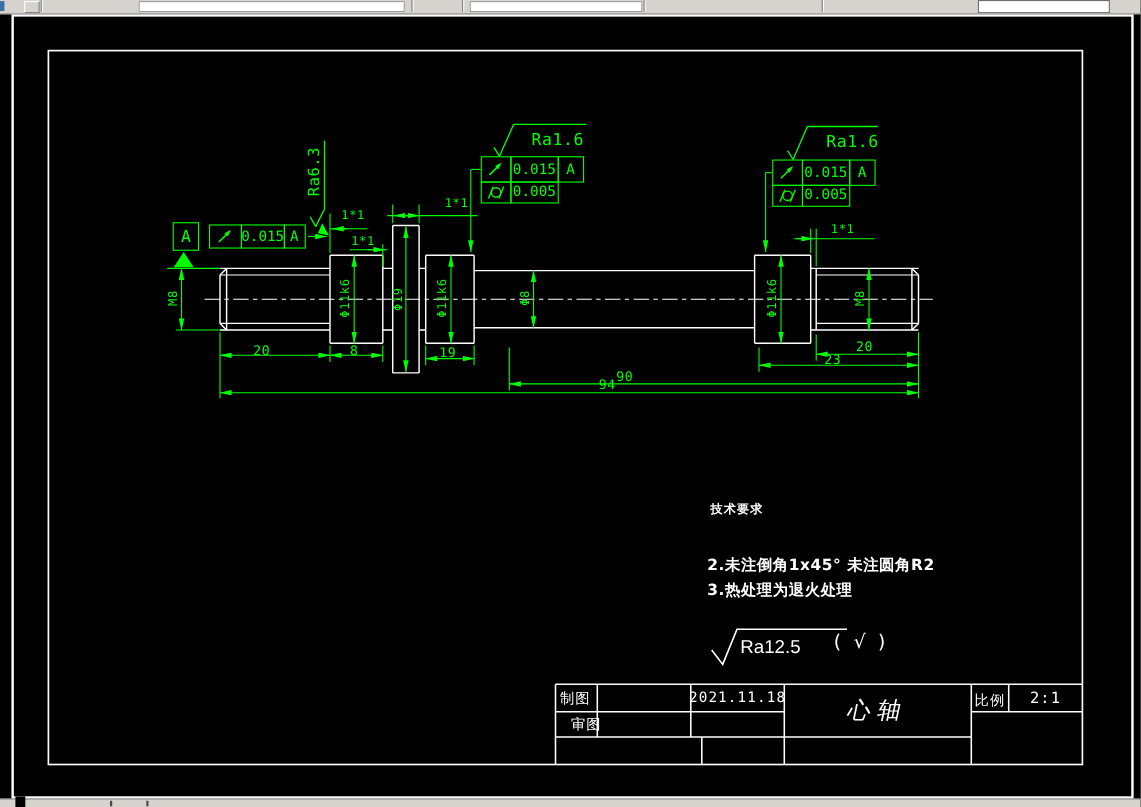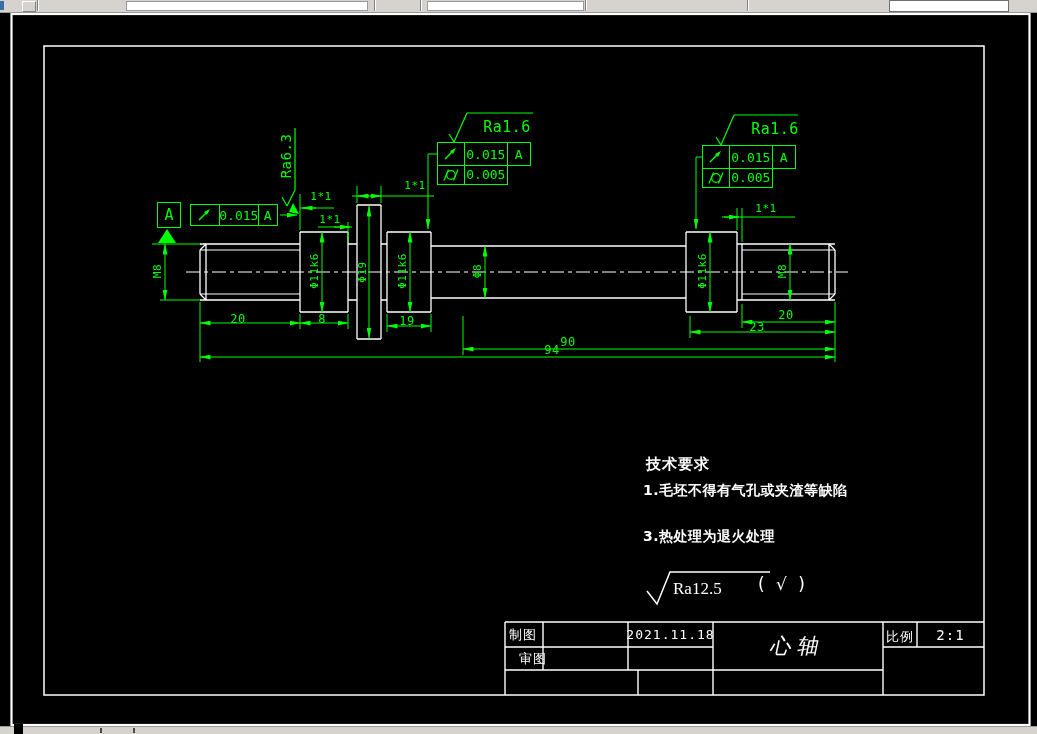--- a/index.html
+++ b/index.html
@@ -24,23 +24,23 @@
     display:flex;align-items:center;justify-content:center;color:#00ff00;font-size:15px;font-family:"DejaVu Sans Mono",monospace;}
   .fcf{display:flex;position:absolute;}
   .fcf .cell{border:1.2px solid #00ff00;margin-left:-1.2px;display:flex;align-items:center;justify-content:center;
     color:#00ff00;font-size:13px;font-family:"DejaVu Sans Mono",monospace;box-sizing:border-box;}
   .fcf .cell:first-child{margin-left:0;}
   .fcf-stack{position:absolute;}
   .fcf-stack .fcf{position:relative;}
   .fcf-stack .row2{margin-top:-1.2px;text-align:center;}
   
   .tech{position:absolute;color:#fff;font-weight:700;white-space:nowrap;}
-  .tech-title{font-size:15px;letter-spacing:1px;}
+  .tech-title{font-size:11px;letter-spacing:1px;}
   .tech-line{font-size:14px;letter-spacing:.5px;}
-  .ra-note{position:absolute;color:#fff;font-family:Liberation Serif, serif;font-size:17px;white-space:nowrap;}
+  .ra-note{position:absolute;color:#fff;font-family:Liberation Sans, sans-serif;font-size:17px;white-space:nowrap;}
   .ra-alt{position:absolute;color:#fff;font-size:17px;letter-spacing:3px;white-space:nowrap;}
   
   .tb-cell{position:absolute;display:flex;align-items:center;justify-content:center;color:#fff;font-size:13px;white-space:nowrap;letter-spacing:1px;}
   .tb-part{font-size:21px;letter-spacing:6px;transform:skewX(-12deg);}
   .tb-date{font-family:"DejaVu Sans Mono",monospace;letter-spacing:1px;}
   .tb-scale{font-family:"DejaVu Sans Mono",monospace;font-size:14px;}
 </style>
 </head>
 <body>
 
@@ -227,21 +227,21 @@
                 <circle cx="10" cy="7" r="4.3" stroke="#00ff00" stroke-width="1.2" fill="none"></circle>
                 <line x1="3" y1="12.5" x2="7.5" y2="1.5" stroke="#00ff00" stroke-width="1.2"></line>
                 <line x1="12.5" y1="12.5" x2="17" y2="1.5" stroke="#00ff00" stroke-width="1.2"></line>
               </svg>
           </div>
           <div class="cell" style="width:44px">0.005</div>
         </div>
       </div>
 
       <div class="tech tech-title" style="left:646px;top:455px">技术要求</div>
-      <div class="tech tech-line" style="left:643px;top:482px">1.毛坯不得有气孔或夹渣等缺陷</div>
+      <div class="tech tech-line" style="left:643px;top:505px">2.未注倒角1x45° 未注圆角R2</div>
       <div class="tech tech-line" style="left:643px;top:528px">3.热处理为退火处理</div>
 
       <div class="ra-note" style="left:673px;top:579px">Ra12.5</div>
       <div class="ra-alt" style="left:758px;top:574px">( √ )</div>
 
       <div class="tb-cell" style="left:505px;top:622px;width:36px;height:25px">制图</div>
       <div class="tb-cell" style="left:505px;top:647px;width:56px;height:23px">审图</div>
       <div class="tb-cell tb-date" style="left:628px;top:622px;width:85px;height:25px">2021.11.18</div>
       <div class="tb-cell tb-part" style="left:713px;top:622px;width:170px;height:48px">心轴</div>
       <div class="tb-cell" style="left:883px;top:622px;width:34px;height:29px">比例</div>

